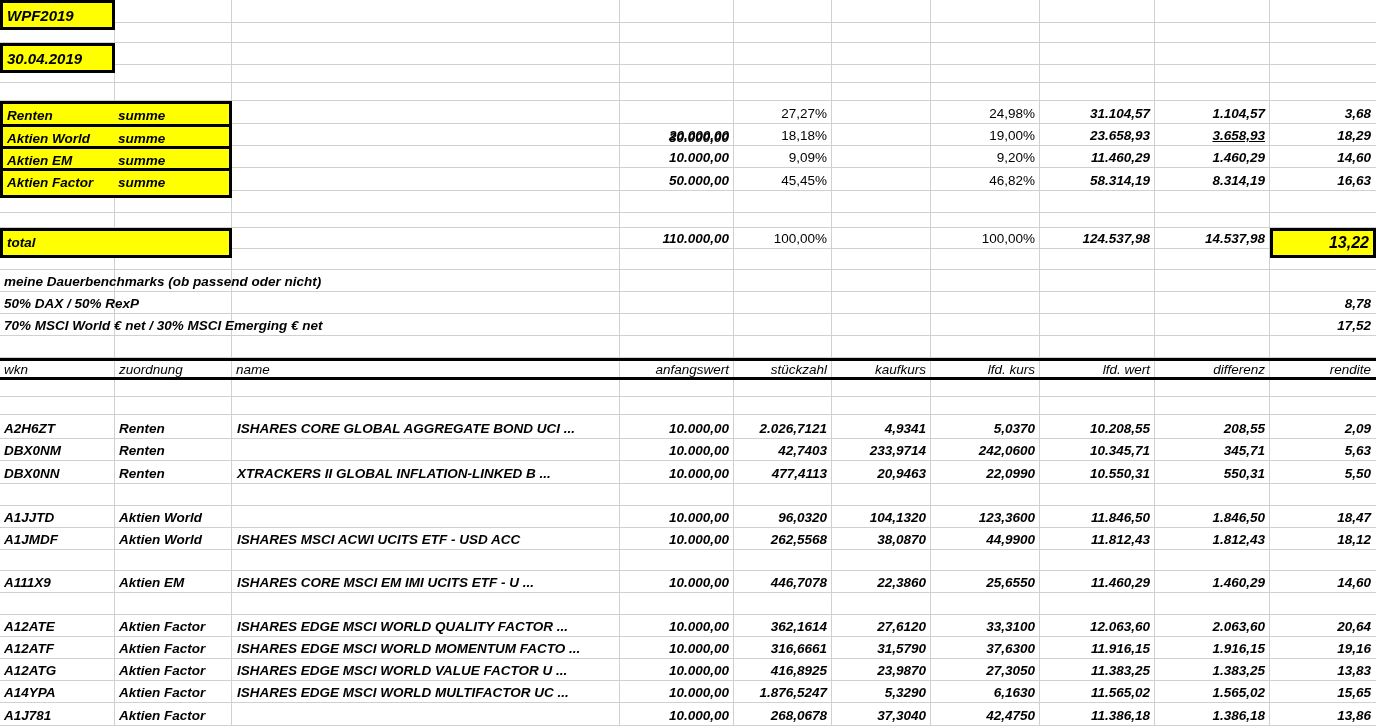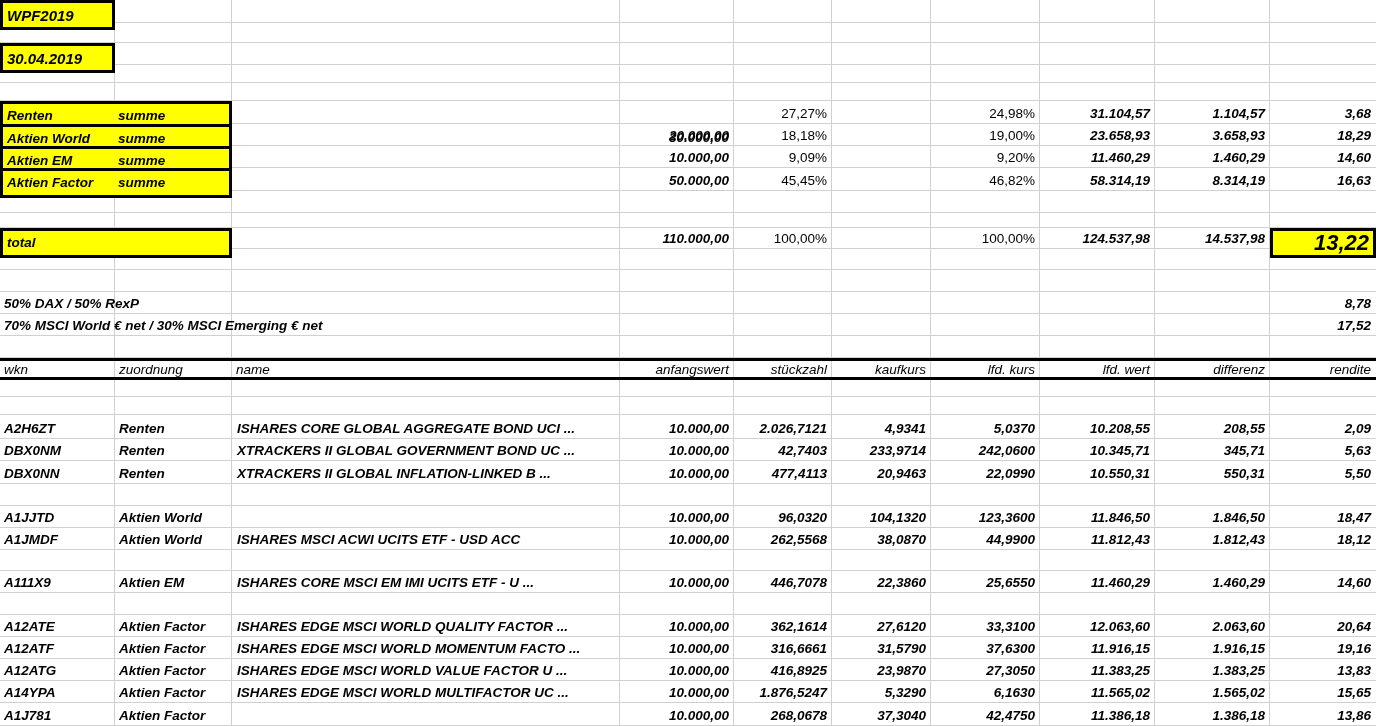--- a/index.html
+++ b/index.html
@@ -42,21 +42,21 @@
   .right{justify-content:flex-end;}
   .ybox{
     position:relative;z-index:2;
     background:#ffff00;border:3px solid #000;box-sizing:border-box;
     display:flex;align-items:center;
     padding:12px 4px;font-size:13.5px;line-height:1;
     font-weight:bold;font-style:italic;white-space:nowrap;
   }
   .top-label{font-size:15px;}
   .s-sub{position:absolute;left:115px;}
-  .grand{font-size:22px;justify-content:flex-end;}
+  .grand{font-size:16px;justify-content:flex-end;}
   .hband{
     z-index:1;pointer-events:none;
     border-top:3px solid #000;border-bottom:3px solid #000;box-sizing:border-box;
   }
   .namecell{padding-left:5px;}
 </style>
 </head>
 <body>
 
 <div class="sheet" id="sheet">
@@ -65,20 +65,21 @@
   <div class="ybox top-label" style="grid-row:3;grid-column:1">30.04.2019</div>
 
   <div class="ybox" style="grid-row:12;grid-column:1 / 3">total</div>
   <div class="cell num" style="grid-row:12;grid-column:4">110.000,00</div>
   <div class="cell pct" style="grid-row:12;grid-column:5">100,00%</div>
   <div class="cell pct" style="grid-row:12;grid-column:7">100,00%</div>
   <div class="cell num" style="grid-row:12;grid-column:8">124.537,98</div>
   <div class="cell num" style="grid-row:12;grid-column:9">14.537,98</div>
   <div class="ybox grand" style="grid-row:12;grid-column:10">13,22</div>
 
+  <div class="cell lbl" style="grid-row:14;grid-column:1 / 4">meine Dauerbenchmarks (ob passend oder nicht)</div>
   <div class="cell lbl" style="grid-row:15;grid-column:1 / 4">50% DAX / 50% RexP</div>
   <div class="cell num" style="grid-row:15;grid-column:10">8,78</div>
   <div class="cell lbl" style="grid-row:16;grid-column:1 / 4">70% MSCI World € net / 30% MSCI Emerging € net</div>
   <div class="cell num" style="grid-row:16;grid-column:10">17,52</div>
 
   <div class="hband" style="grid-row:18;grid-column:1 / -1"></div>
   <div class="cell hdr" style="grid-row:18;grid-column:1">wkn</div>
   <div class="cell hdr" style="grid-row:18;grid-column:2">zuordnung</div>
   <div class="cell hdr" style="grid-row:18;grid-column:3">name</div>
   <div class="cell hdr right" style="grid-row:18;grid-column:4">anfangswert</div>
@@ -135,21 +136,21 @@
     <div class="cell num" style="grid-area: 6 / 10;">3,68</div>
 
     <div class="ybox" style="grid-area: 7 / 1 / auto / 3;">
       <span>Aktien World</span>
       <span class="s-sub">summe</span>
     </div>
     <div class="cell num" style="grid-area: 7 / 4;">20.000,00</div>
     <div class="cell pct" style="grid-area: 7 / 5;">18,18%</div>
     <div class="cell pct" style="grid-area: 7 / 7;">19,00%</div>
     <div class="cell num" style="grid-area: 7 / 8;">23.658,93</div>
-    <div class="cell num" style="grid-area: 7 / 9;">3.658,93</div>
+    <div class="cell num" style="grid-area: 7 / 9; text-decoration: underline;">3.658,93</div>
     <div class="cell num" style="grid-area: 7 / 10;">18,29</div>
 
     <div class="ybox" style="grid-area: 8 / 1 / auto / 3;">
       <span>Aktien EM</span>
       <span class="s-sub">summe</span>
     </div>
     <div class="cell num" style="grid-area: 8 / 4;">10.000,00</div>
     <div class="cell pct" style="grid-area: 8 / 5;">9,09%</div>
     <div class="cell pct" style="grid-area: 8 / 7;">9,20%</div>
     <div class="cell num" style="grid-area: 8 / 8;">11.460,29</div>
@@ -173,21 +174,20 @@
     <div class="cell num" style="grid-area: 21 / 4;">10.000,00</div>
     <div class="cell num" style="grid-area: 21 / 5;">2.026,7121</div>
     <div class="cell num" style="grid-area: 21 / 6;">4,9341</div>
     <div class="cell num" style="grid-area: 21 / 7;">5,0370</div>
     <div class="cell num" style="grid-area: 21 / 8;">10.208,55</div>
     <div class="cell num" style="grid-area: 21 / 9;">208,55</div>
     <div class="cell num" style="grid-area: 21 / 10;">2,09</div>
 
     <div class="cell lbl" style="grid-area: 22 / 1;">DBX0NM</div>
     <div class="cell lbl" style="grid-area: 22 / 2;">Renten</div>
-    <div class="cell lbl namecell" style="grid-area: 22 / 3;">XTRACKERS II GLOBAL GOVERNMENT BOND UC ...</div>
     <div class="cell num" style="grid-area: 22 / 4;">10.000,00</div>
     <div class="cell num" style="grid-area: 22 / 5;">42,7403</div>
     <div class="cell num" style="grid-area: 22 / 6;">233,9714</div>
     <div class="cell num" style="grid-area: 22 / 7;">242,0600</div>
     <div class="cell num" style="grid-area: 22 / 8;">10.345,71</div>
     <div class="cell num" style="grid-area: 22 / 9;">345,71</div>
     <div class="cell num" style="grid-area: 22 / 10;">5,63</div>
 
     <div class="cell lbl" style="grid-area: 23 / 1;">DBX0NN</div>
     <div class="cell lbl" style="grid-area: 23 / 2;">Renten</div>

